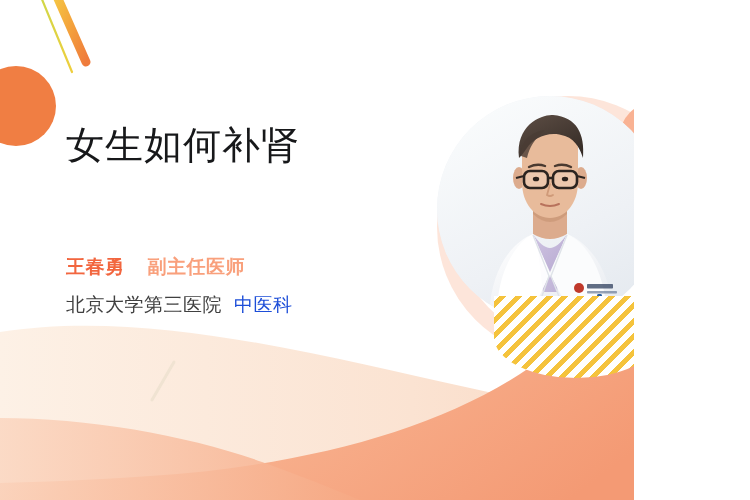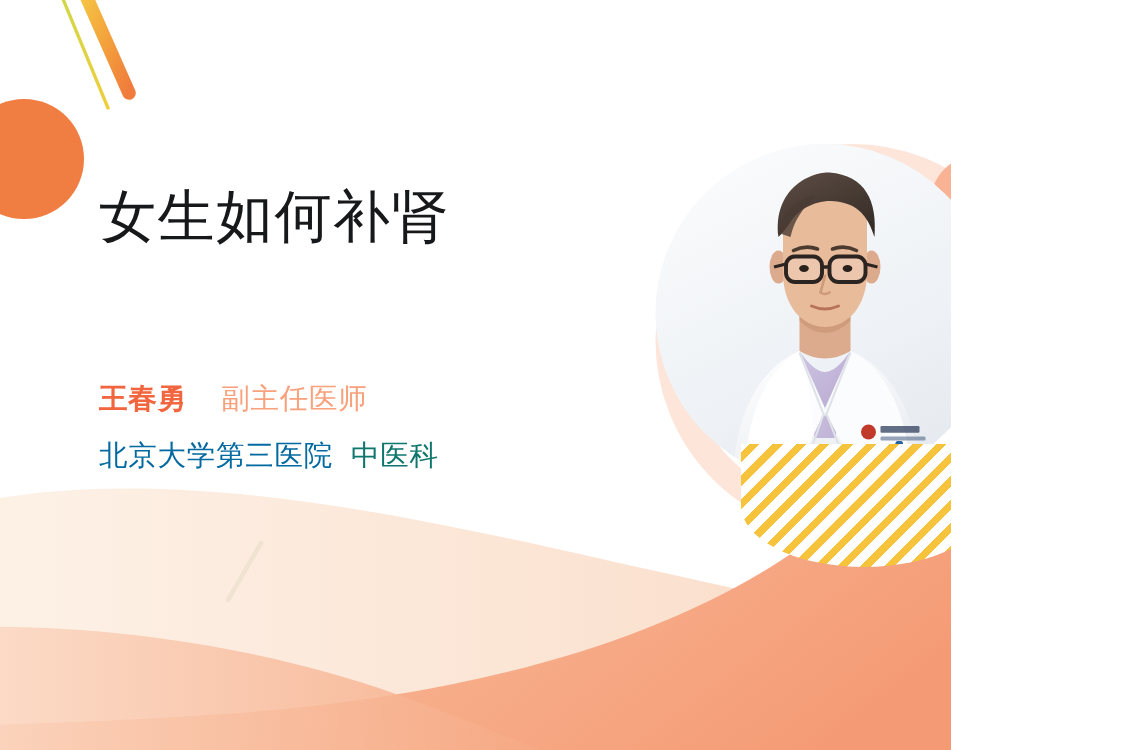--- a/index.html
+++ b/index.html
@@ -151,28 +151,28 @@
     white-space: nowrap;
     letter-spacing: 0.5px;
   }
   .doc-name {
     color: #F2663F;
     font-weight: bold;
     margin-right: 23px;
   }
   .doc-title {
     color: #F9A07C;
+    font-weight: 700;
+  }
+  .doc-hospital {
+    color: #404040;
     font-weight: 400;
   }
-  .doc-hospital {
-    color: #0369a1;
-    font-weight: 400;
-  }
   .doc-dept {
-    color: #0f766e;
+    color: #1d4ed8;
     font-weight: 400;
     margin-left: 12px;
   }
 </style>
 </head>
 <body>
 
 <div id="poster">
 
   <div class="bg-layer">

